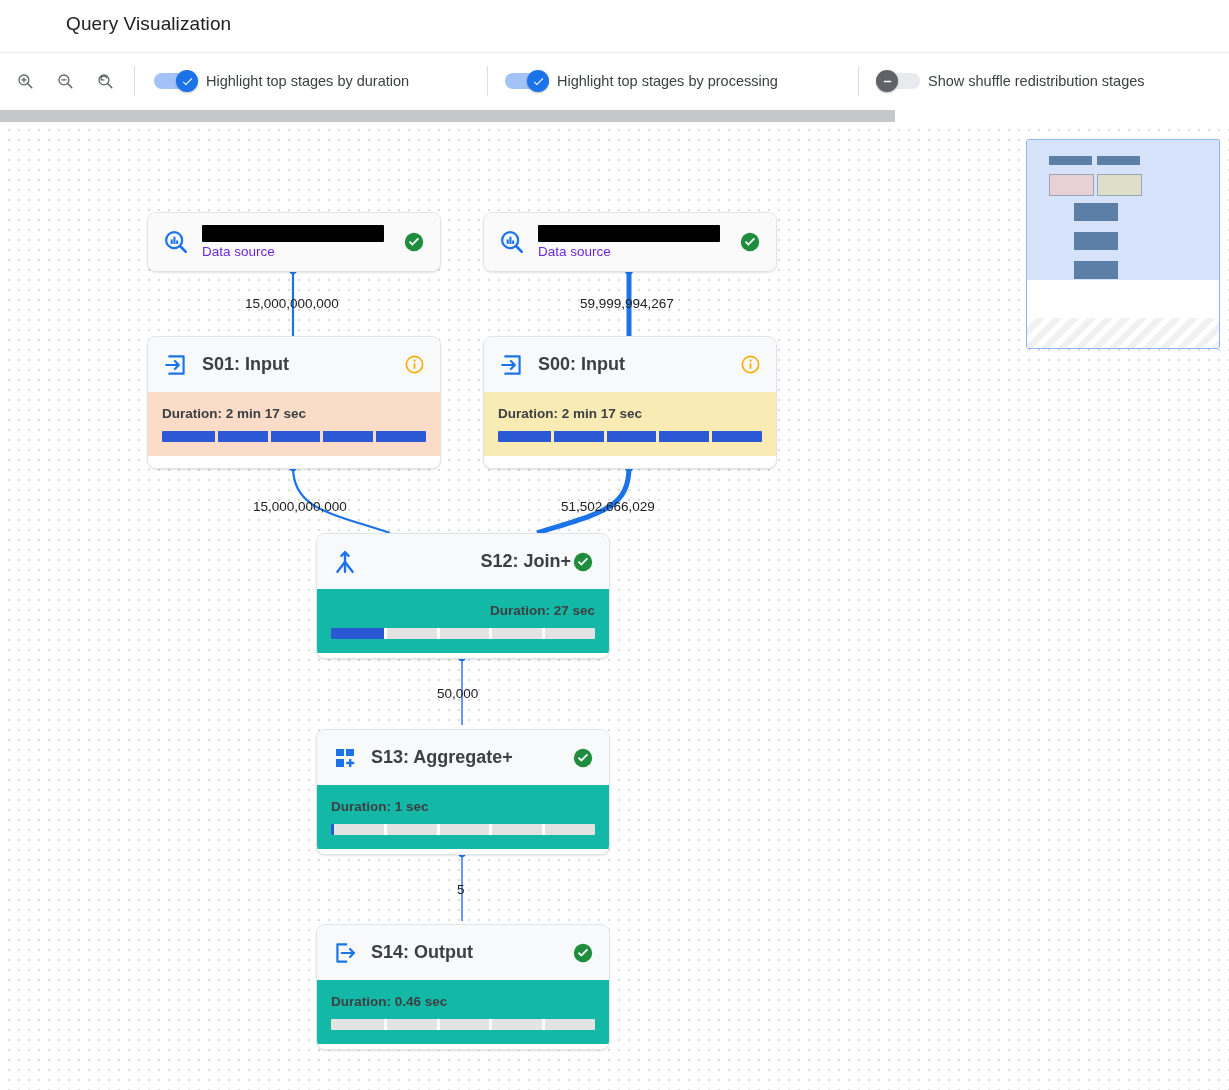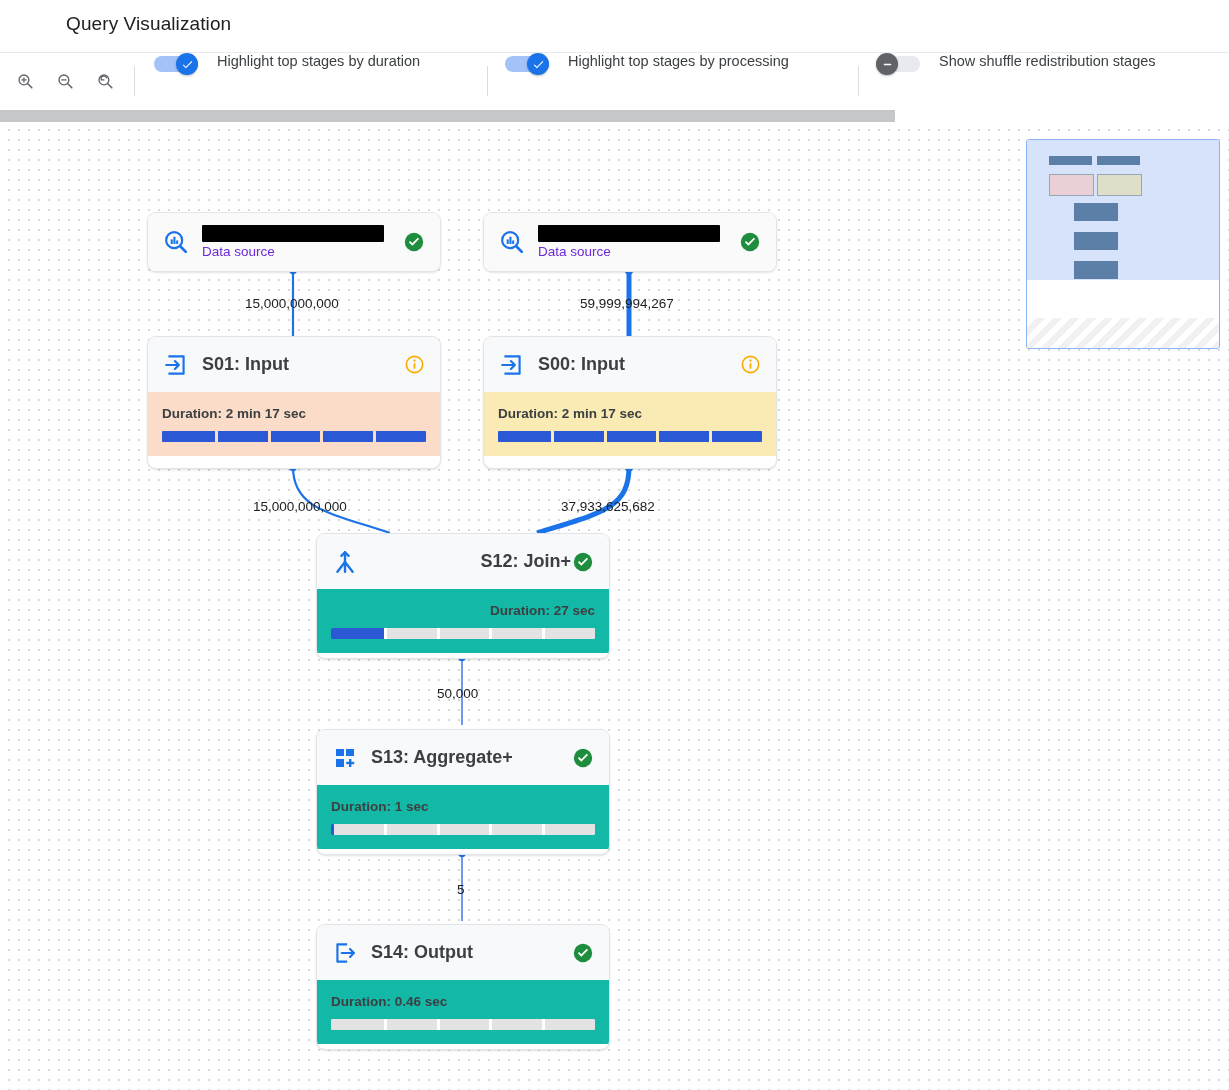--- a/index.html
+++ b/index.html
@@ -15,21 +15,21 @@
   .title{position:absolute;left:20px;top:13px;font-size:19px;color:#202124;letter-spacing:.1px;}
   .close-btn{position:absolute;right:14px;top:9px;width:34px;height:34px;display:flex;align-items:center;justify-content:center;cursor:pointer;border-radius:50%;}
   .close-btn svg{display:block;}
 
   
   .toolbar{position:absolute;left:0;top:52px;width:1229px;height:56px;background:#fff;
            border-top:1px solid #e8eaed;border-bottom:1px solid #e8eaed;}
   .zoom-group{position:absolute;left:10px;top:0;height:56px;display:flex;align-items:center;gap:10px;}
   .zoom-btn{width:30px;height:30px;display:flex;align-items:center;justify-content:center;cursor:pointer;border-radius:50%;}
   .tb-divider{position:absolute;top:13px;width:1px;height:30px;background:#dadce0;}
-  .tg-group{position:absolute;top:0;height:56px;display:flex;align-items:flex-start;gap:19px;}
+  .tg-group{position:absolute;top:0;height:56px;display:flex;align-items:center;gap:8px;}
   .tg-label{font-size:14.5px;color:#3c4043;white-space:nowrap;}
 
   
   .switch{position:relative;width:44px;height:22px;flex:0 0 44px;cursor:pointer;}
   .switch .track{position:absolute;left:0;top:3px;width:44px;height:16px;border-radius:8px;background:#a3c2f7;}
   .switch .knob{position:absolute;top:0;left:22px;width:22px;height:22px;border-radius:50%;background:#1a73e8;
                 display:flex;align-items:center;justify-content:center;box-shadow:0 1px 2px rgba(60,64,67,.35);}
   .switch.off .track{background:#e8eaed;}
   .switch.off .knob{left:0;background:#5f6368;}
 
@@ -179,21 +179,21 @@
       <line x1="462" y1="548" x2="462" y2="616" stroke="#5b8def" stroke-width="1.8"></line>
       <circle cx="462" cy="548" r="4.2" fill="#1a73e8"></circle>
 
       <line x1="462" y1="744" x2="462" y2="812" stroke="#5b8def" stroke-width="1.8"></line>
       <circle cx="462" cy="744" r="4.2" fill="#1a73e8"></circle>
     </svg>
 
     <div class="edge-label" style="left:245px;top:187px;">15,000,000,000</div>
     <div class="edge-label" style="left:580px;top:187px;">59,999,994,267</div>
     <div class="edge-label" style="left:253px;top:390px;">15,000,000,000</div>
-    <div class="edge-label" style="left:561px;top:390px;">37,933,625,682</div>
+    <div class="edge-label" style="left:561px;top:390px;">51,502,666,029</div>
     <div class="edge-label" style="left:437px;top:577px;">50,000</div>
     <div class="edge-label" style="left:457px;top:773px;">5</div>
 
     <div class="node" style="left:147px;top:103px;width:292px;height:58px;">
       <div class="node-head plain" style="height:58px;">
         <div class="node-icon">
           <svg width="26" height="26" viewBox="0 0 24 24">
             <circle cx="10.3" cy="10.3" r="7.4" fill="none" stroke="#1a73e8" stroke-width="2"></circle>
             <rect x="7.1" y="9.6" width="1.9" height="4.2" fill="#1a73e8"></rect>
             <rect x="9.6" y="7.1" width="1.9" height="6.7" fill="#1a73e8"></rect>

